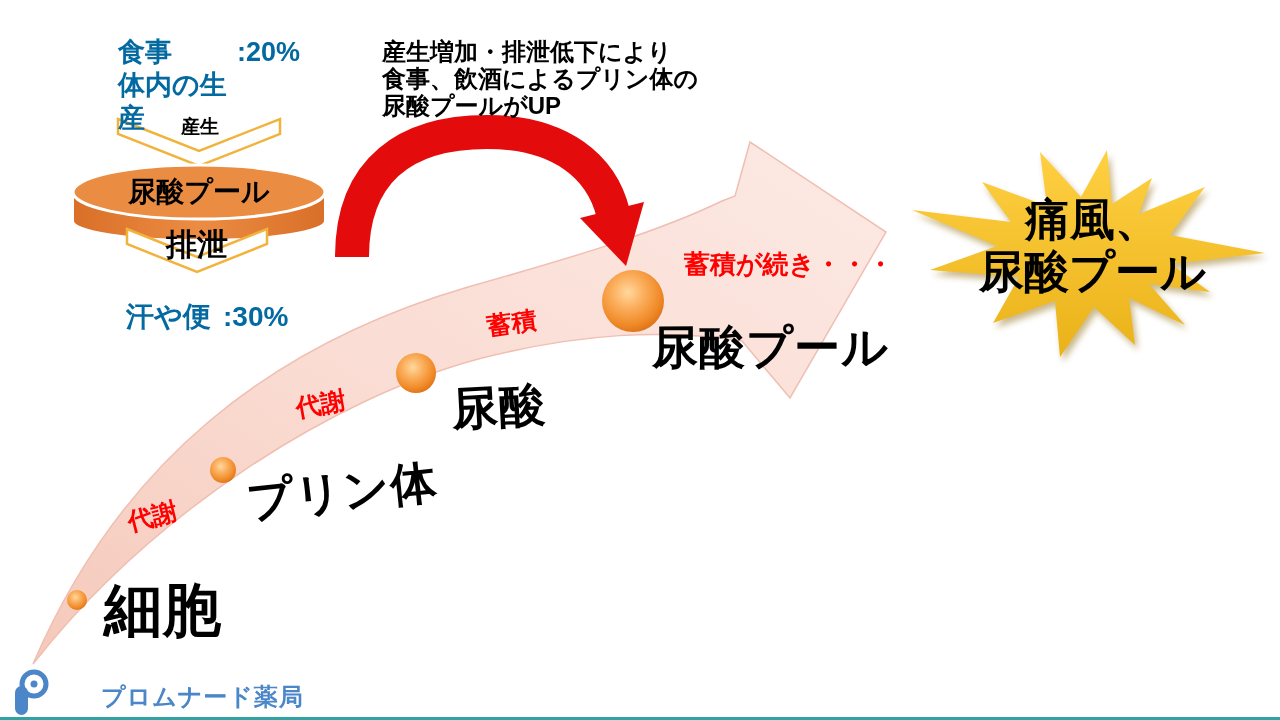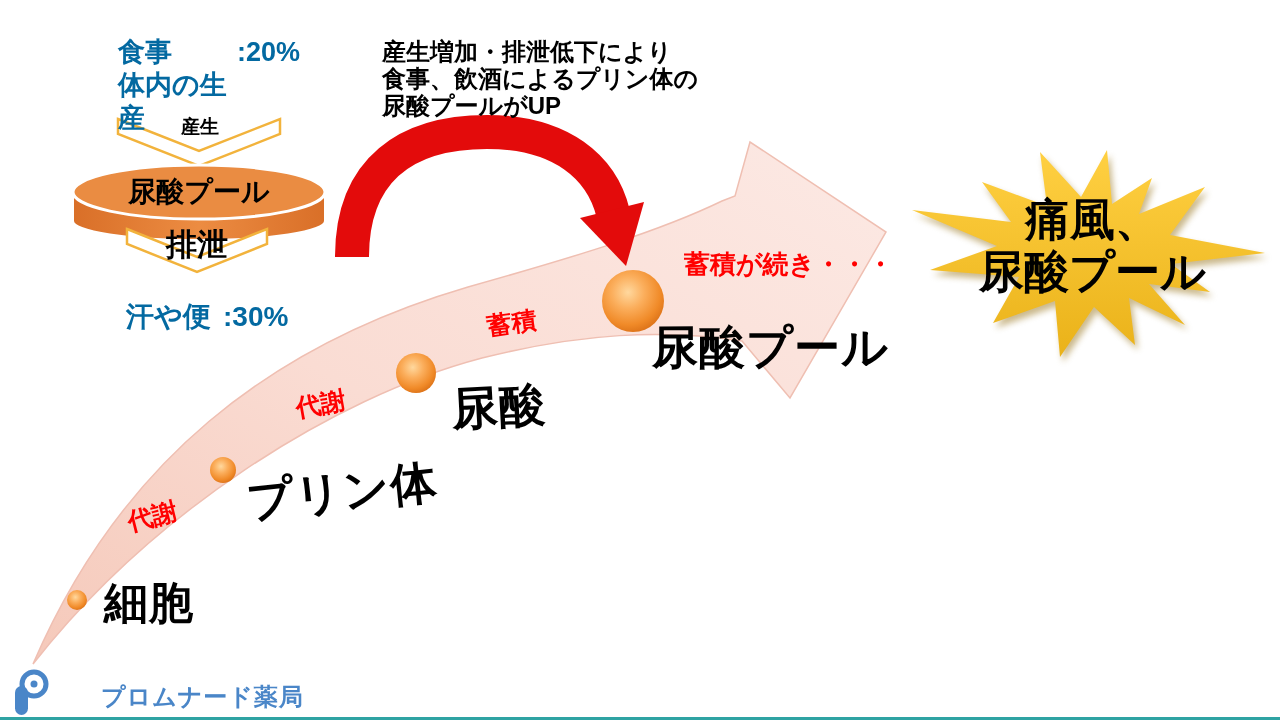--- a/index.html
+++ b/index.html
@@ -100,21 +100,21 @@
     <span>:30%</span>
   </div>
 </div>
 
 <div class="txt" style="left:382px;top:38px;font-size:24px;line-height:27px;">
   <div>産生増加・排泄低下により</div>
   <div>食事、飲酒によるプリン体の</div>
   <div>尿酸プールがUP</div>
 </div>
 
-<div class="txt stage" style="left:104px;top:578px;font-size:44px;">細胞</div>
+<div class="txt stage" style="left:104px;top:578px;font-size:58px;">細胞</div>
 <div class="txt stage" style="left:247px;top:476px;font-size:46px;transform:rotate(-6deg);transform-origin:left center;">プリン体</div>
 <div class="txt stage" style="left:452px;top:384px;font-size:46px;transform:rotate(-3deg);transform-origin:left center;">尿酸</div>
 <div class="txt stage" style="left:652px;top:322px;font-size:46px;">尿酸プール</div>
 
 <div class="txt red" style="left:128px;top:508px;font-size:25px;transform:rotate(-14deg);transform-origin:left center;">代謝</div>
 <div class="txt red" style="left:296px;top:394px;font-size:25px;transform:rotate(-10deg);transform-origin:left center;">代謝</div>
 <div class="txt red" style="left:487px;top:312px;font-size:25px;transform:rotate(-8deg);transform-origin:left center;">蓄積</div>
 <div class="txt red" style="left:684px;top:250px;font-size:26px;">蓄積が続き・・・</div>
 
 <div class="txt center" style="left:955px;top:194px;width:275px;font-size:45px;line-height:52px;">

